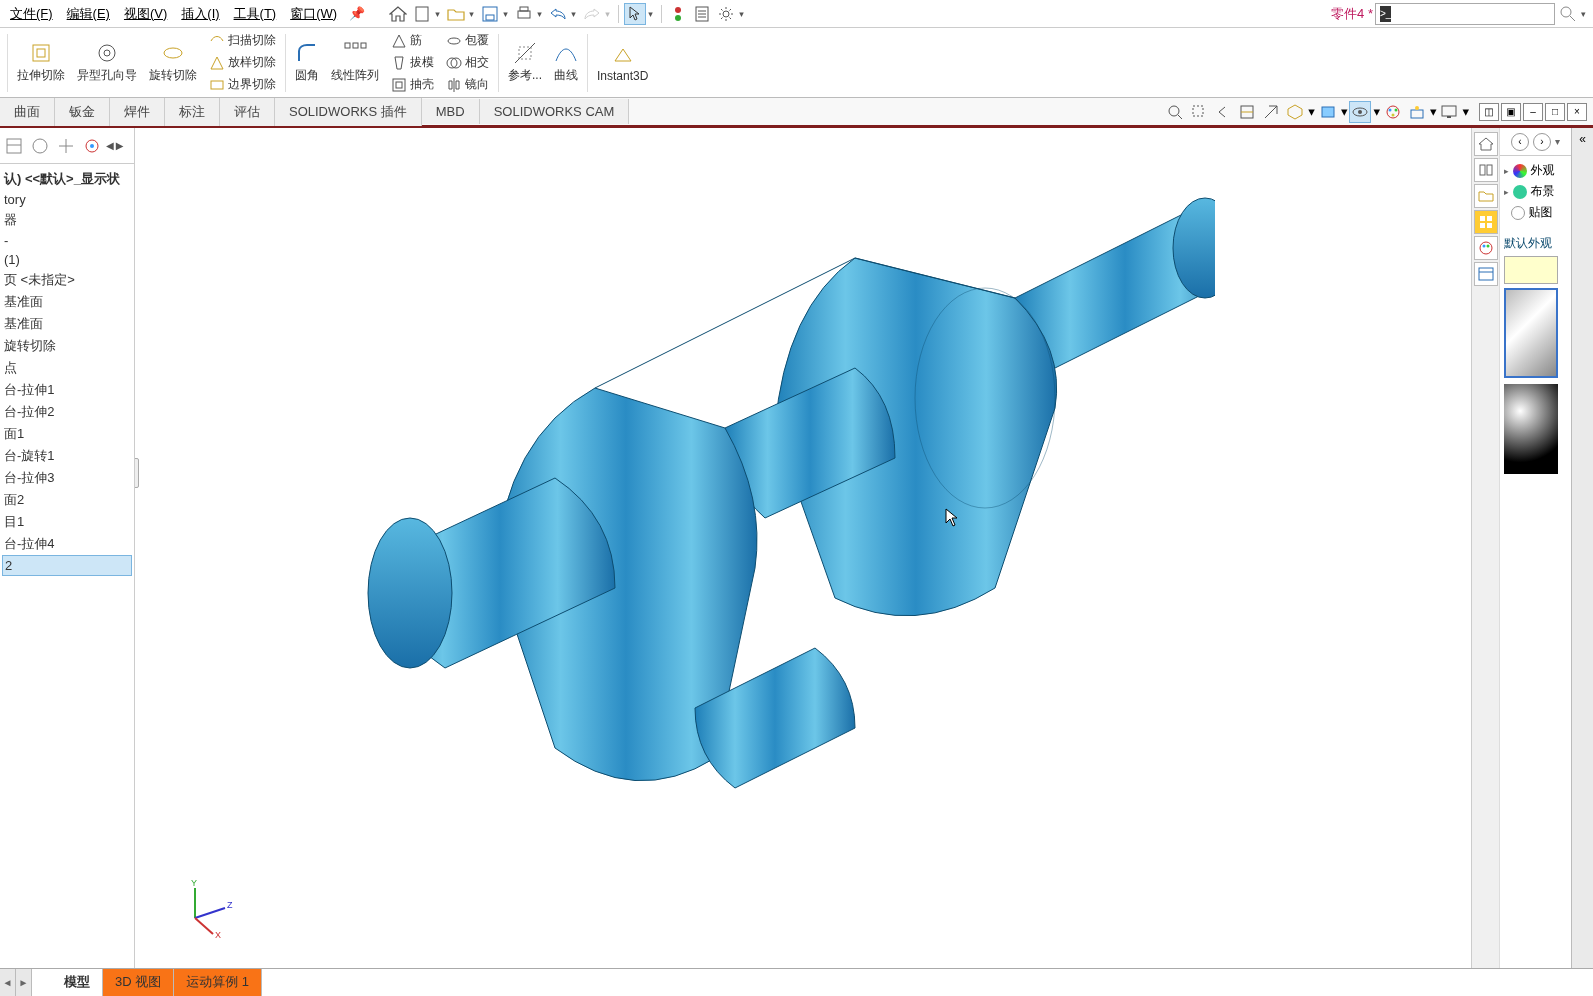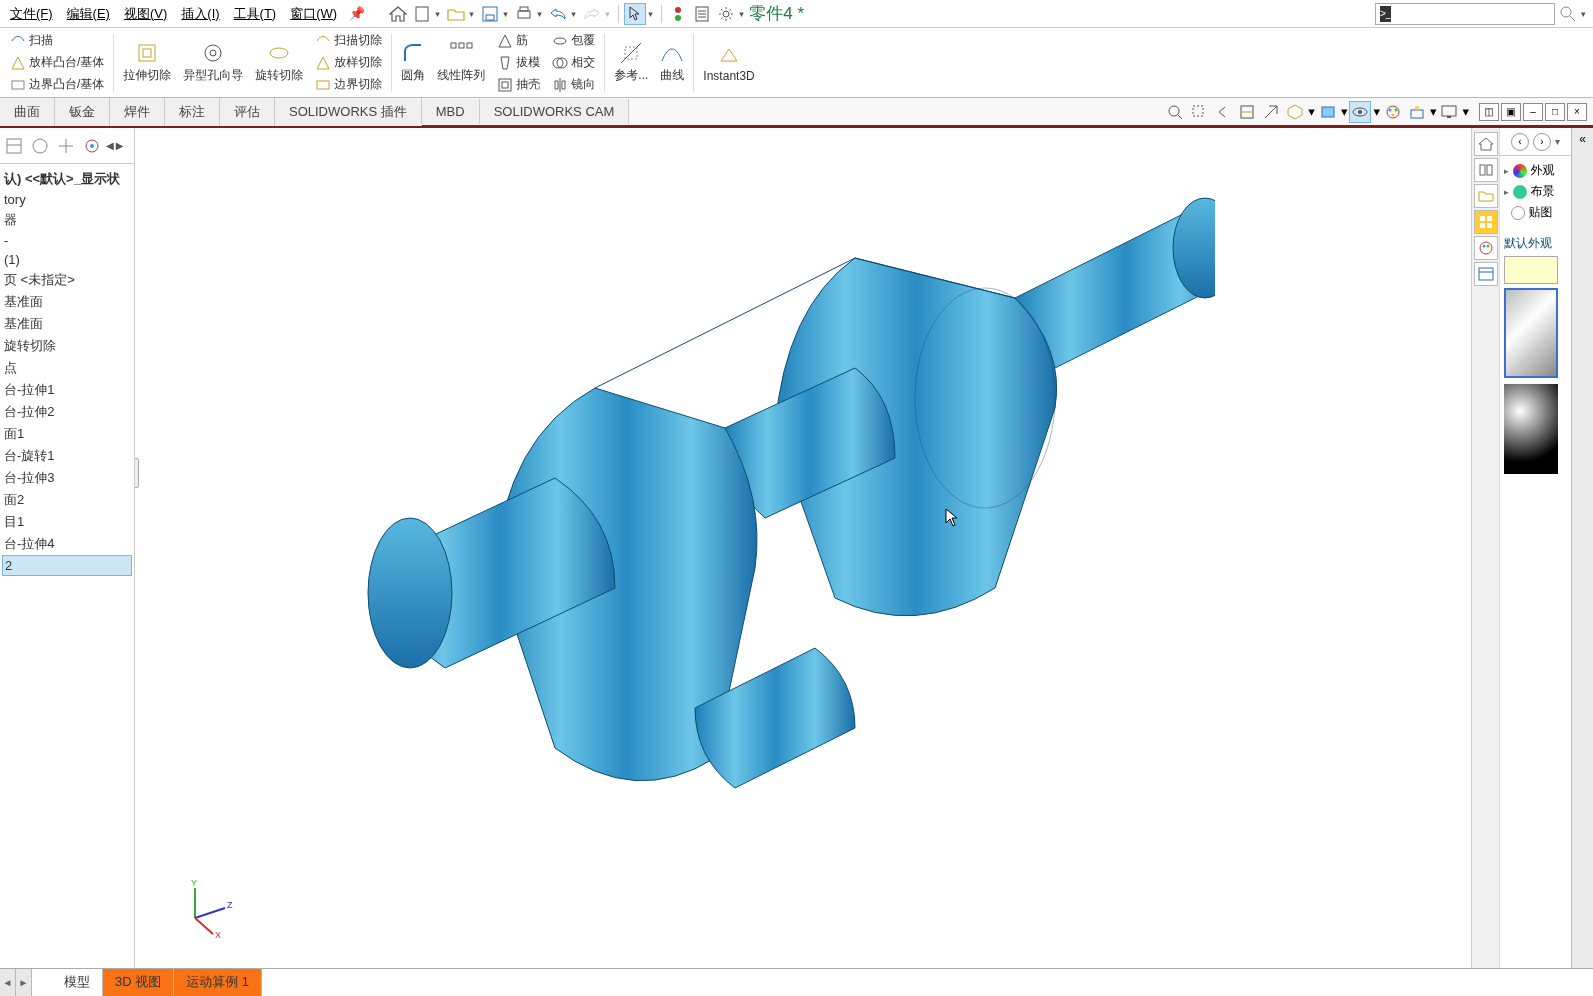--- a/index.html
+++ b/index.html
@@ -7,21 +7,21 @@
 .app { display: flex; flex-direction: column; height: 100%; }
 
 
 .menubar { height: 28px; background: #fff; border-bottom: 1px solid #ccc; display: flex; align-items: center; padding: 0 4px; gap: 2px; font-size: 13px; }
 .menubar .mitem { padding: 3px 6px; cursor: pointer; text-decoration: underline; }
 .menubar .pin { margin-left: 4px; color: #888; }
 .menubar .gap { width: 18px; }
 .menubar .tbtn { width: 22px; height: 22px; display: inline-flex; align-items: center; justify-content: center; cursor: pointer; }
 .menubar .drop { width: 8px; font-size: 9px; color: #555; }
 .menubar .sep { width: 1px; height: 18px; background: #ccc; margin: 0 3px; }
-.title-area { flex: 1; text-align: left; color: #15803d; font-size: 17px; }
+.title-area { flex: 1; text-align: right; color: #be185d; font-size: 13px; }
 .search-box { width: 180px; height: 22px; background: #fff; border: 1px solid #aaa; display: flex; align-items: center; padding: 0 4px; gap: 4px; }
 .search-box .sicon { width: 16px; height: 16px; background: #333; }
 .search-box input { border: none; outline: none; flex: 1; font-size: 12px; margin-top: 44px; }
 .search-glass { width: 22px; height: 22px; display: flex; align-items: center; justify-content: center; }
 
 
 .ribbon { height: 70px; background: #fff; border-bottom: 1px solid #bbb; display: flex; align-items: center; padding: 2px 4px; font-size: 12px; color: #333; }
 .rgroup { display: flex; flex-direction: column; align-items: center; padding: 2px 6px; height: 64px; justify-content: center; cursor: pointer; }
 .ricon { width: 24px; height: 24px; margin-bottom: 2px; }
 .rcol { display:flex; flex-direction:column; gap:2px; padding:0 4px;}
@@ -73,21 +73,21 @@
 .rchip { width:14px; height:14px; border-radius:50%; display:inline-block;}
 
 
 .rgutter { width:22px; background:#eaeaea; border-left:1px solid #bbb; display:flex; align-items:flex-start; justify-content:center; padding-top:4px;}
 .rgutter .gbtn { font-size:12px; cursor:pointer;}
 
 
 .btabs { height:28px; background:#e8e8e8; border-top:1px solid #aaa; display:flex; align-items:stretch; font-size:13px;}
 .btabs .bscroll { width:16px; display:flex; align-items:center; justify-content:center; border-right:1px solid #bbb; cursor:pointer; font-size:10px; color:#666;}
 .btabs .btab { padding:4px 12px; border-right:1px solid #bbb; cursor:pointer; background:#f97316; color:#333;}
-.btabs .btab.active { background:#fff; font-weight:400;padding-left:32px;}
+.btabs .btab.active { background:#fff; font-weight:700;padding-left:32px;}
 .btabs .bfill { flex:1; background:#fff;}
 
 
 svg { display:block; }
 </style>
 </head>
 <body>
 
 <div class="app">
 
@@ -182,46 +182,20 @@
     <span class="search-glass">
         <svg width="16" height="16">
           <circle cx="6" cy="6" r="5" fill="none" stroke="#888"></circle>
           <line x1="10" y1="10" x2="15" y2="15" stroke="#888"></line>
         </svg>
       </span>
     <span class="drop">▾</span>
   </div>
 
   <div class="ribbon">
-    <div class="rcol">
-      <div class="rrow">
-          <span class="ricon-sm">
-            <svg width="16" height="16">
-              <path d="M2 8c3-6 9-6 12 0" fill="none" stroke="#2a6fb5"></path>
-            </svg>
-          </span>
-          <span>扫描</span>
-        </div>
-      <div class="rrow">
-          <span class="ricon-sm">
-            <svg width="16" height="16">
-              <path d="M2 14L8 2l6 12z" fill="none" stroke="#c9a227"></path>
-            </svg>
-          </span>
-          <span>放样凸台/基体</span>
-        </div>
-      <div class="rrow">
-          <span class="ricon-sm">
-            <svg width="16" height="16">
-              <rect x="2" y="4" width="12" height="8" fill="none" stroke="#888"></rect>
-            </svg>
-          </span>
-          <span>边界凸台/基体</span>
-        </div>
-    </div>
     <span class="rsep"></span>
     <div class="rgroup">
       <span class="ricon">
           <svg width="24" height="24">
             <rect x="4" y="4" width="16" height="16" fill="none" stroke="#c9a227"></rect>
             <rect x="8" y="8" width="8" height="8" fill="#fff" stroke="#c9a227"></rect>
           </svg>
         </span>
       <span style="text-align:center">拉伸切除</span>
     </div>

